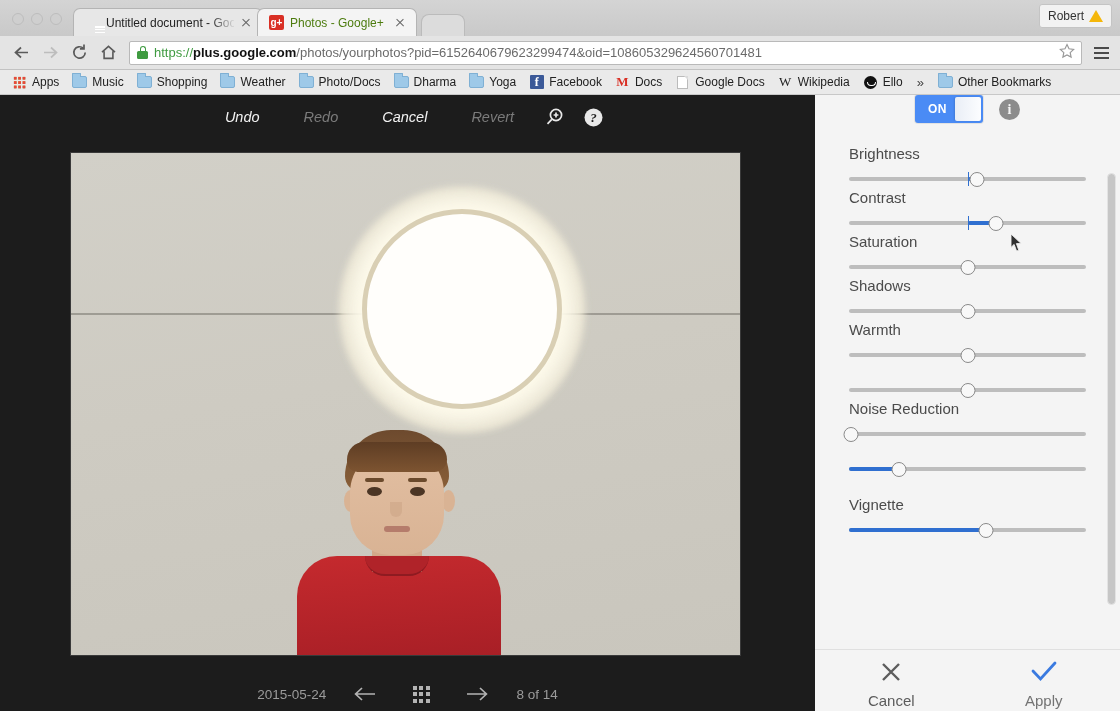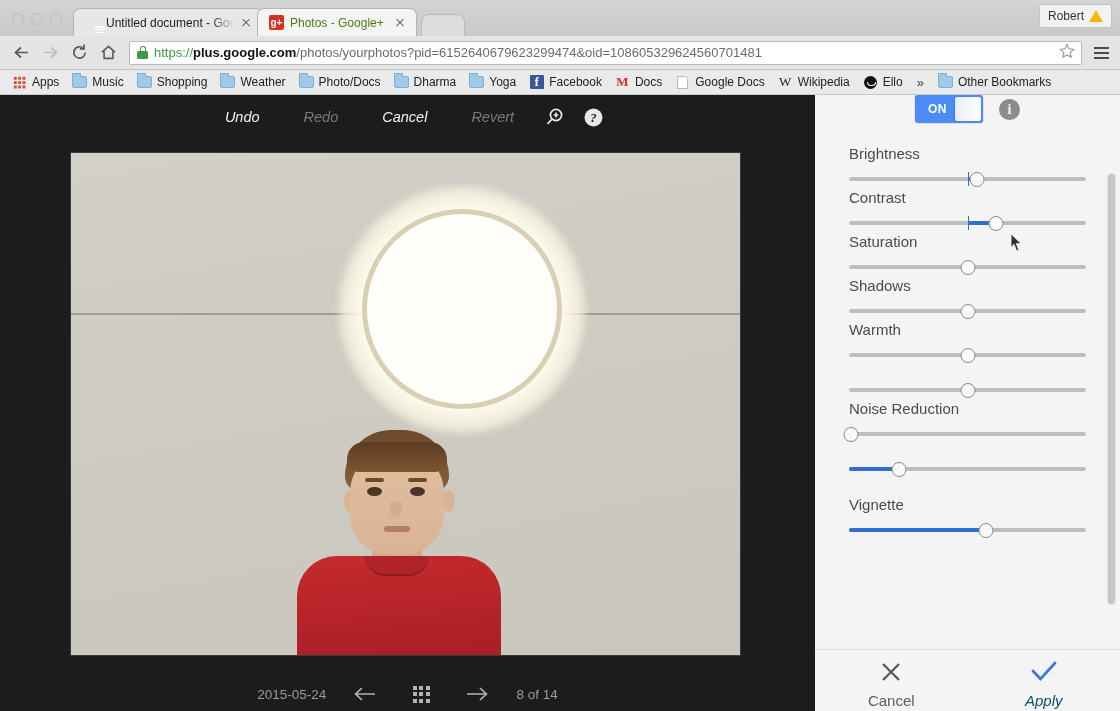--- a/index.html
+++ b/index.html
@@ -245,21 +245,21 @@
   .panel-sb { position: absolute; right: 4px; top: 78px; width: 9px;
               height: 432px; border-radius: 5px; background: #c6c6c6;
               border: 1px solid #e3e3e3; }
 
   .panel-actions { height: 68px; border-top: 1px solid #e0e0e0;
                    display: flex; align-items: center; }
   .action { flex: 1; display: flex; flex-direction: column;
             align-items: center; gap: 3px; }
   .action-lbl { font-size: 15px; }
   .cancel .action-lbl { color: #5c5c5c; }
-  .apply .action-lbl { color: #0c4a6e; font-style: italic; }
+  .apply .action-lbl { color: #737373; }
 
   .cursor { position: absolute; left: 1010px; top: 228px; width: 13px; height: 19px;
             pointer-events: none; }
 </style>
 </head>
 <body>
 
 <div class="chrome">
 
   <div class="tabstrip">

